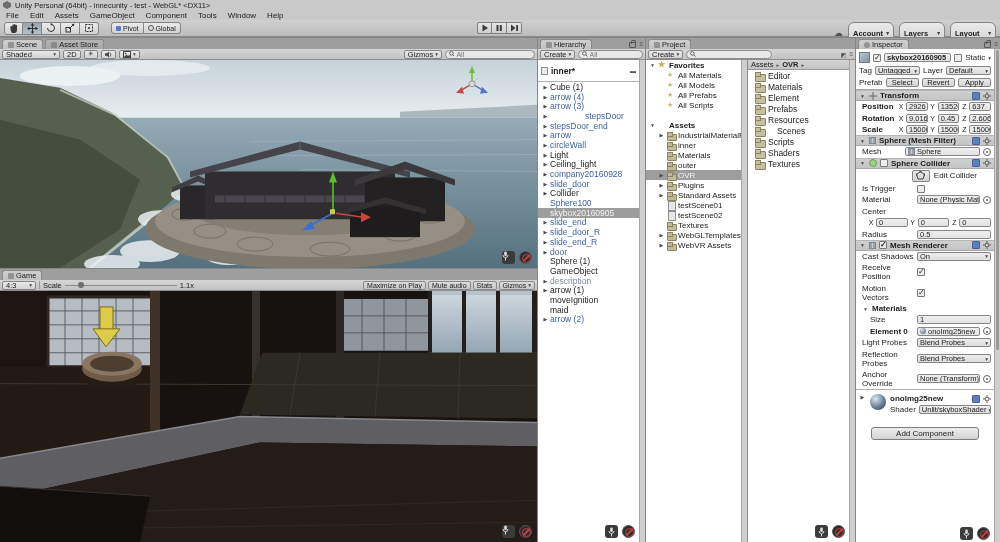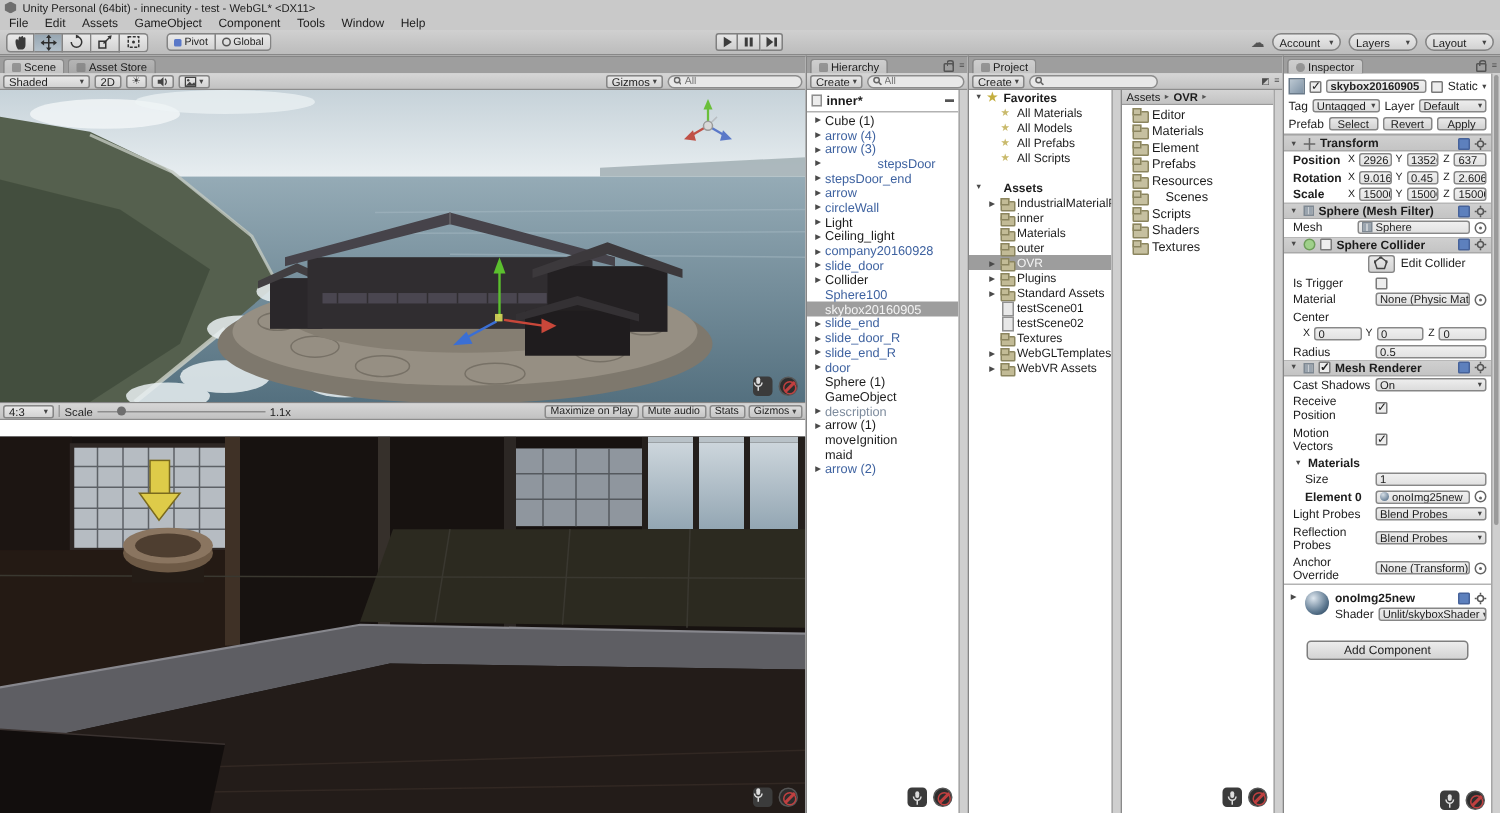--- a/index.html
+++ b/index.html
@@ -18,21 +18,21 @@
 .tbtn.on{background:linear-gradient(#97a6b2,#b3c0ca);}
 .pgroup{display:flex;margin-left:12px;}
 .pbtn{height:12px;border:1px solid #848484;border-left-width:0;background:linear-gradient(#eaeaea,#d2d2d2);display:flex;align-items:center;gap:2px;padding:0 4px;font-size:7px;}
 .pbtn:first-child{border-left-width:1px;border-radius:3px 0 0 3px;}
 .pbtn:last-child{border-radius:0 3px 3px 0;}
 .playgroup{position:absolute;left:477px;top:2px;display:flex;}
 .plbtn{width:15px;height:12px;border:1px solid #808080;border-left-width:0;background:linear-gradient(#e6e6e6,#cfcfcf);display:flex;align-items:center;justify-content:center;}
 .plbtn:first-child{border-left-width:1px;border-radius:2px 0 0 2px;}
 .plbtn:last-child{border-radius:0 2px 2px 0;}
 .rgroup{position:absolute;right:4px;top:2px;display:flex;gap:5px;align-items:center;}
-.ddbtn{height:12px;min-width:46px;border:1px solid #848484;border-radius:6px;background:linear-gradient(#eaeaea,#d2d2d2);display:flex;align-items:center;justify-content:space-between;padding:0 4px;font-size:7.5px;}
+.ddbtn{height:12px;min-width:46px;border:1px solid #848484;border-radius:6px;background:linear-gradient(#eaeaea,#d2d2d2);display:flex;align-items:center;justify-content:space-between;padding:10px 4px;font-size:7.5px;font-weight:bold;}
 .caret{font-size:5.5px;color:#444;}
 .cloud{font-size:9px;color:#555;line-height:10px;}
 
 .panel{position:absolute;background:#ffffff;border-left:1px solid #858585;border-top:1px solid #858585;}
 #scene-panel{left:0;top:37px;width:537px;height:231px;border-left:none;}
 #game-panel{left:0;top:268px;width:537px;height:274px;border-left:none;}
 #hierarchy-panel{left:537px;top:37px;width:108px;height:505px;}
 #project-panel{left:645px;top:37px;width:210px;height:505px;}
 #inspector-panel{left:855px;top:37px;width:145px;height:507px;}
 .tabbar{height:11px;background:#9e9e9e;display:flex;align-items:flex-end;padding-left:2px;gap:2px;position:relative;}
@@ -47,21 +47,21 @@
 .vp{position:absolute;left:0;top:22px;right:0;bottom:0;overflow:hidden;}
 .vp svg{display:block;width:100%;height:100%;}
 
 .ovl{position:absolute;display:flex;gap:4px;z-index:5;}
 .mic{width:13px;height:13px;background:#3b3b3b;border-radius:3px;display:flex;align-items:center;justify-content:center;}
 .rec{width:13px;height:13px;background:#2d2d2d;border:1px solid #565656;border-radius:50%;position:relative;}
 .rec::before{content:"";position:absolute;left:2px;top:2px;width:7px;height:7px;border:1.5px solid #c04040;border-radius:50%;}
 .rec::after{content:"";position:absolute;left:1.5px;top:5.2px;width:9px;height:1.5px;background:#c04040;transform:rotate(-45deg);}
 
 .hc{position:absolute;top:22px;left:0;right:6px;bottom:0;overflow:hidden;font-size:8.5px;}
-.hscene{display:flex;align-items:center;gap:3px;height:15px;padding:4px 3px;font-weight:bold;border-bottom:1px solid #b2b2b2;}
+.hscene{display:flex;align-items:center;gap:3px;height:22px;padding:4px 3px;font-weight:bold;border-bottom:1px solid #b2b2b2;}
 .docic{width:7px;height:8px;background:#ececec;border:1px solid #8e8e8e;flex:none;}
 .hrow{display:flex;align-items:center;height:9.7px;padding-left:4px;gap:1px;}
 .tri{width:7px;font-size:5px;color:#4a4a4a;text-align:center;flex:none;}
 .blue{color:#3e62a0;}
 .muted{color:#7d8b9d;}
 .selected{background:#9d9d9d;color:#f4f4f4;}
 .vtrack{position:absolute;top:22px;right:0;width:6px;bottom:0;background:#cfcfcf;border-left:1px solid #a6a6a6;}
 .thumb{position:absolute;left:1px;right:1px;background:#9a9a9a;border-radius:2px;}
 
 .ptree{position:absolute;top:22px;left:0;width:95px;bottom:0;overflow:hidden;font-size:8px;}
@@ -363,20 +363,26 @@
               <path d="M1 4 a2.5 2.5 0 0 0 5 0" stroke="#ddd" fill="none"></path>
               <line x1="3.5" y1="7" x2="3.5" y2="9.5" stroke="#ddd"></line>
             </svg>
           </div>
         <div class="rec"></div>
       </div>
     </div>
   </div>
 
   <div id="game-panel" class="panel">
+    <div class="tabbar">
+      <div class="tab active">
+          <span class="ti"></span>
+          <span>Game</span>
+        </div>
+    </div>
     <div class="ptool">
       <div class="btn" style="width:34px;justify-content:space-between;">
           <span>4:3</span>
           <span class="caret">▾</span>
         </div>
       <span class="sep"></span>
       <span>Scale</span>
       <div class="gslider">
           <div class="track"></div>
           <div class="knob"></div>

